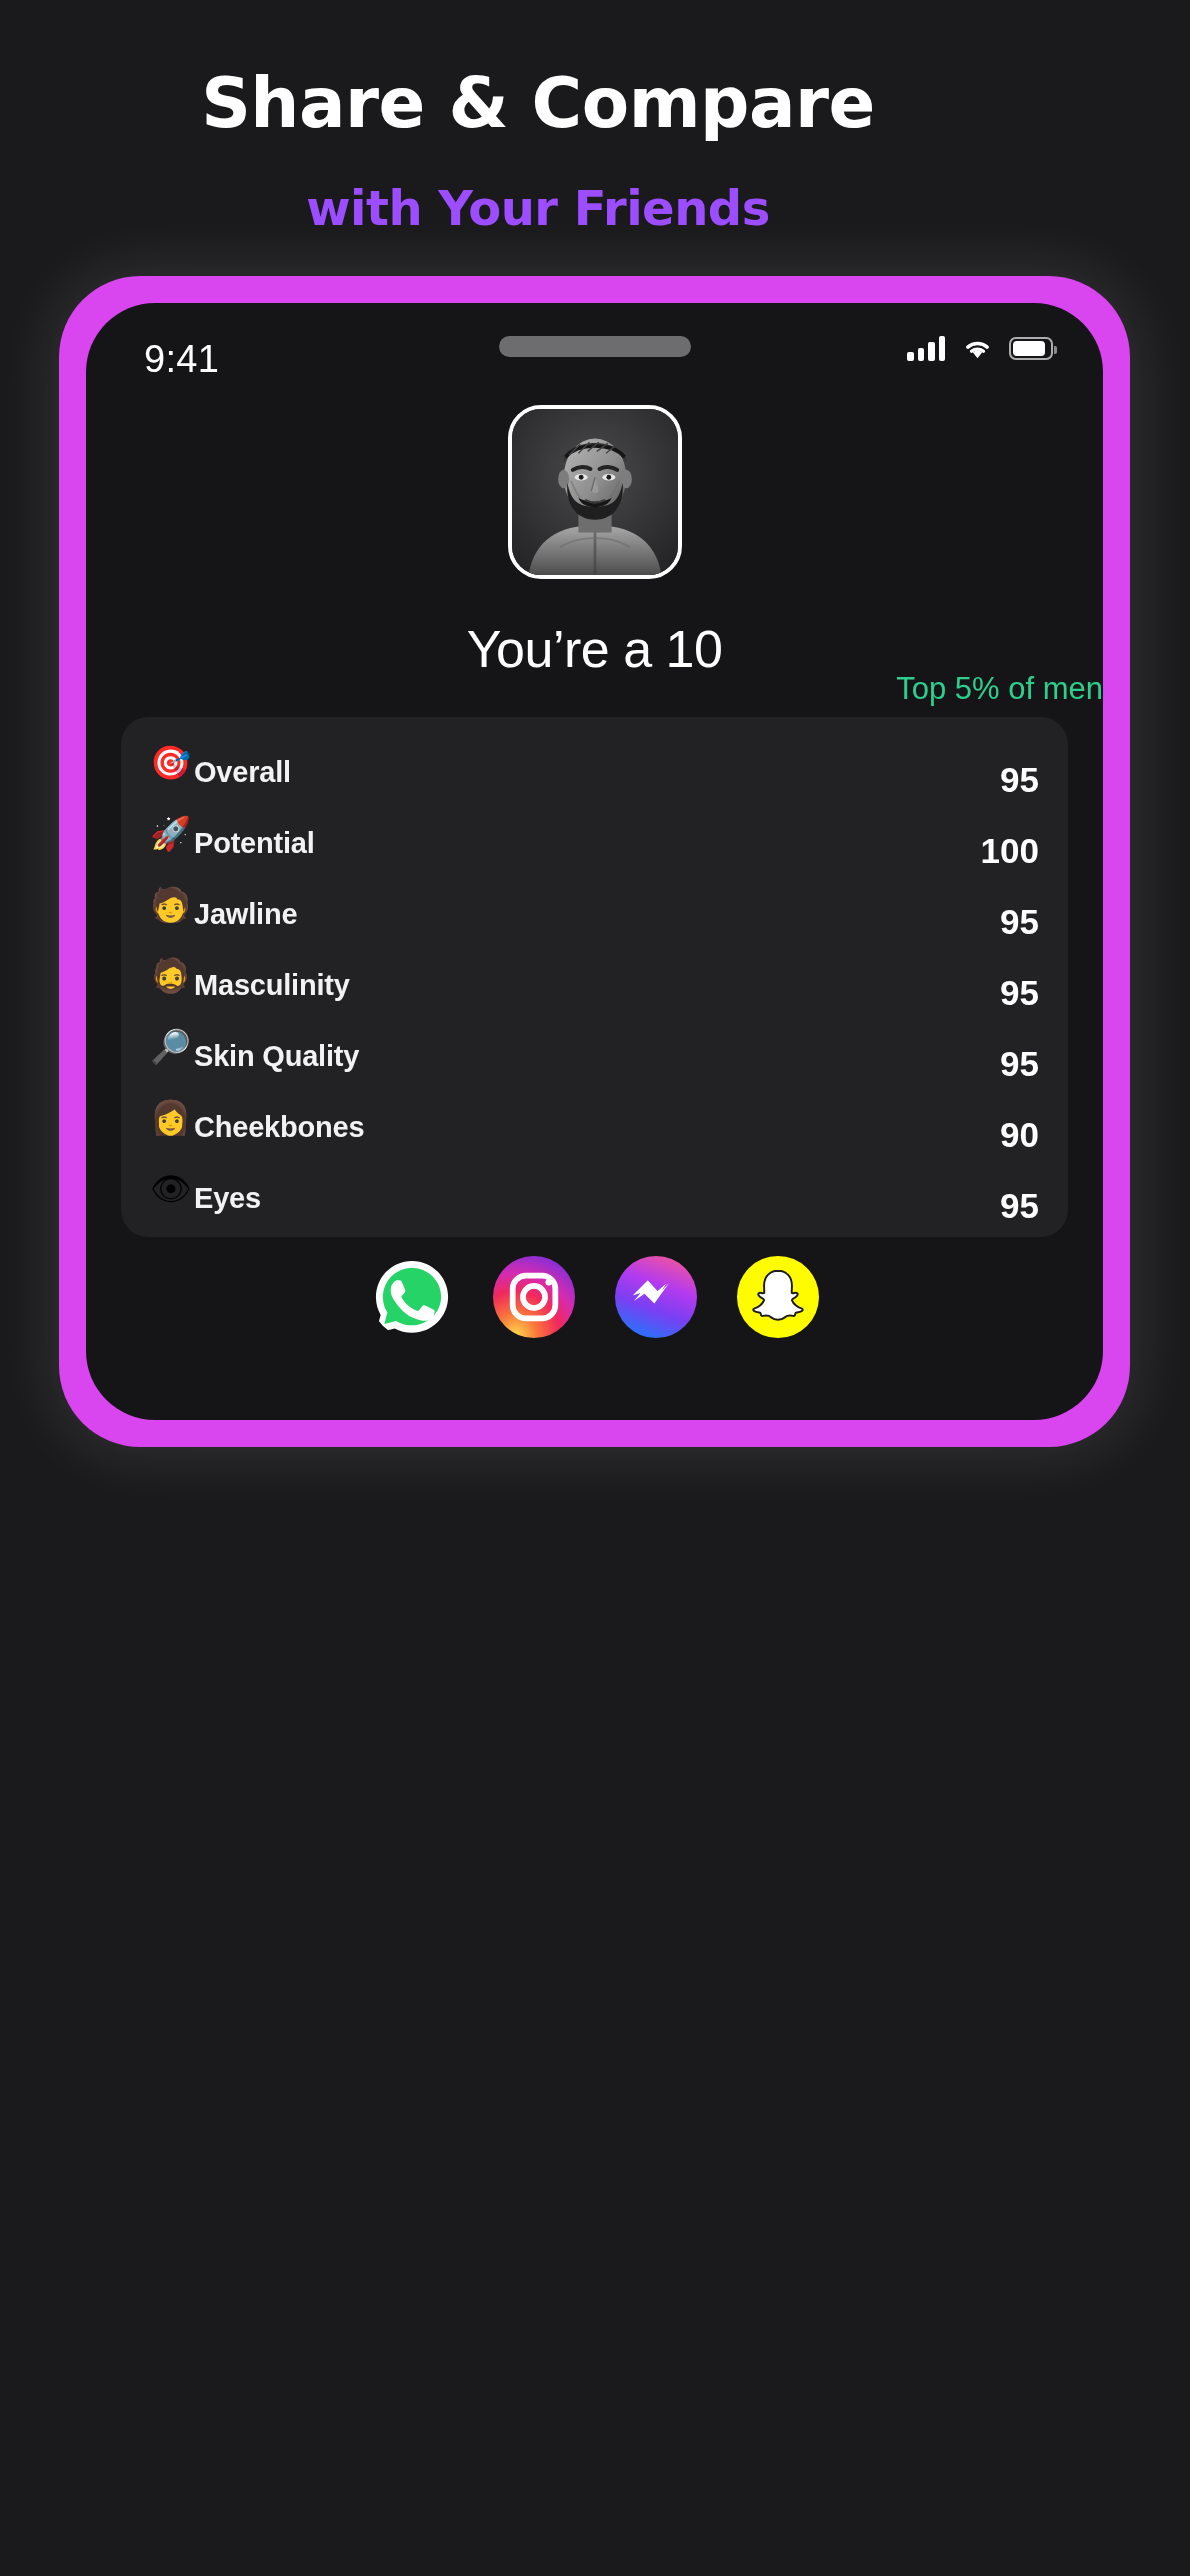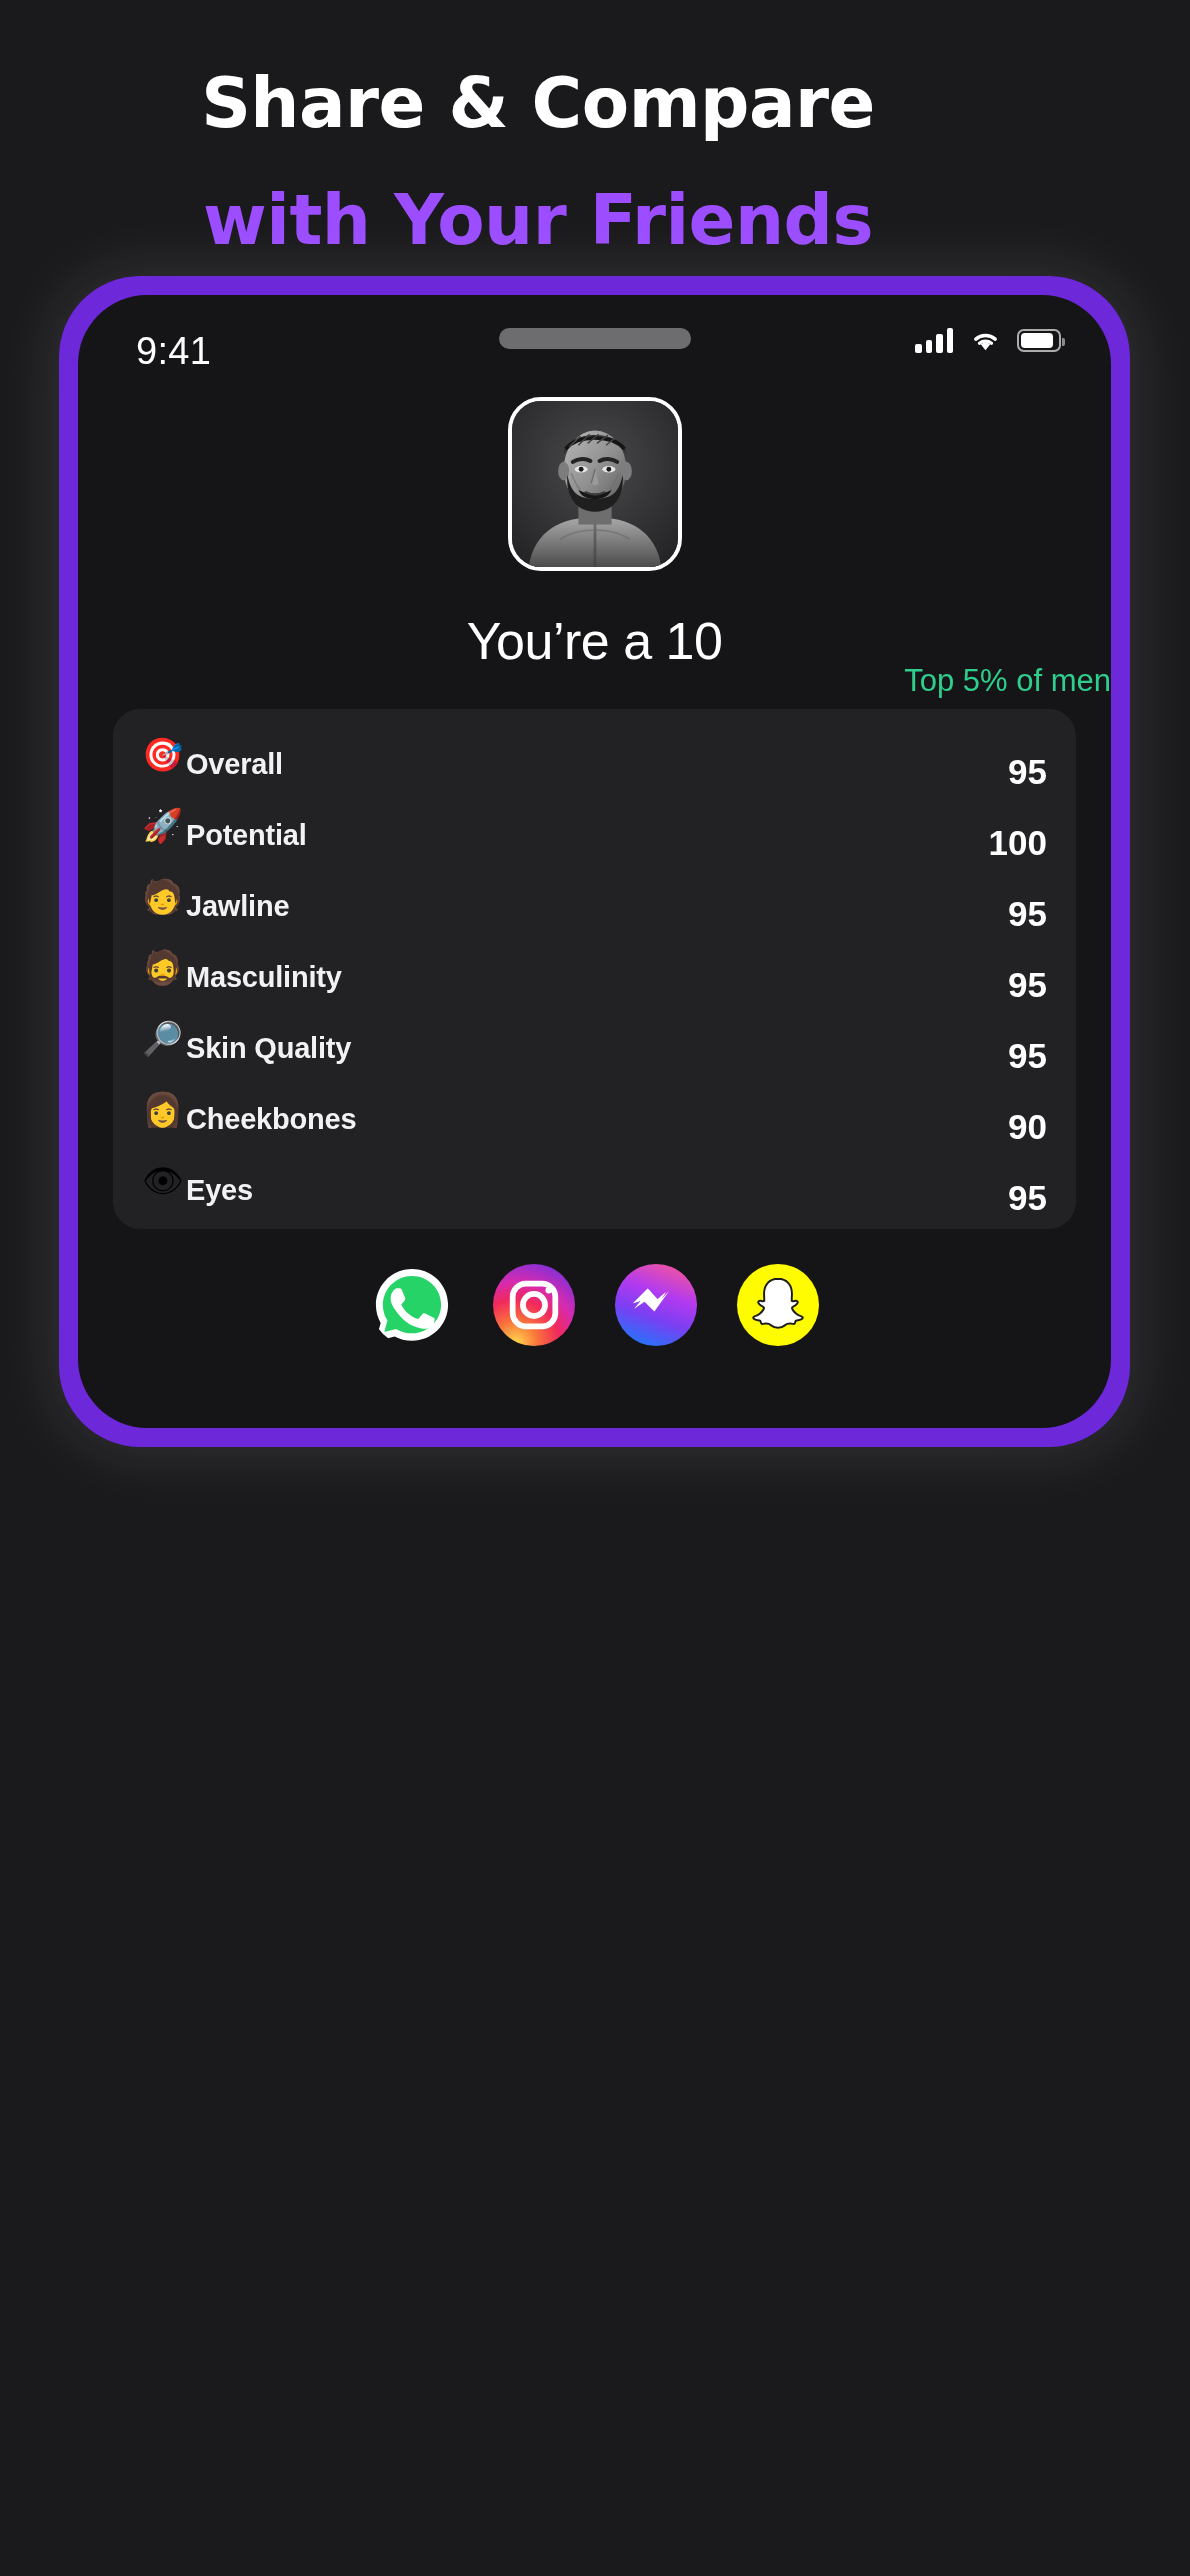--- a/index.html
+++ b/index.html
@@ -23,21 +23,21 @@
   }
   .headline-main {
     font-size:69px;
     font-weight:bold;
     color:#ffffff;
     letter-spacing:-0.5px;
     line-height:1.18;
     font-family:"DejaVu Sans", sans-serif;
   }
   .headline-sub {
-    font-size:69px;
+    font-size:48px;
     font-weight:bold;
     color:#9b4dff;
     letter-spacing:-0.5px;
     line-height:1.18;
     margin-top:36px;
     font-family:"DejaVu Sans", sans-serif;
   }
 
   
   .phone-glow {
@@ -47,23 +47,23 @@
     border-radius:81px;
     box-shadow:0 0 58px 9.6px rgba(255,255,255,0.10);
     pointer-events:none;
   }
   .phone-frame {
     position:absolute;
     top:276px;
     left:59px;
     width:1071px;
     height:1171px;
-    background:#6d28d9;
+    background:#d946ef;
     border-radius:81px;
-    padding:19px;
+    padding:27px;
   }
   .phone-screen {
     position:relative;
     width:100%; height:100%;
     background:#151517;
     border-radius:69px;
     overflow:hidden;
   }
 
   

